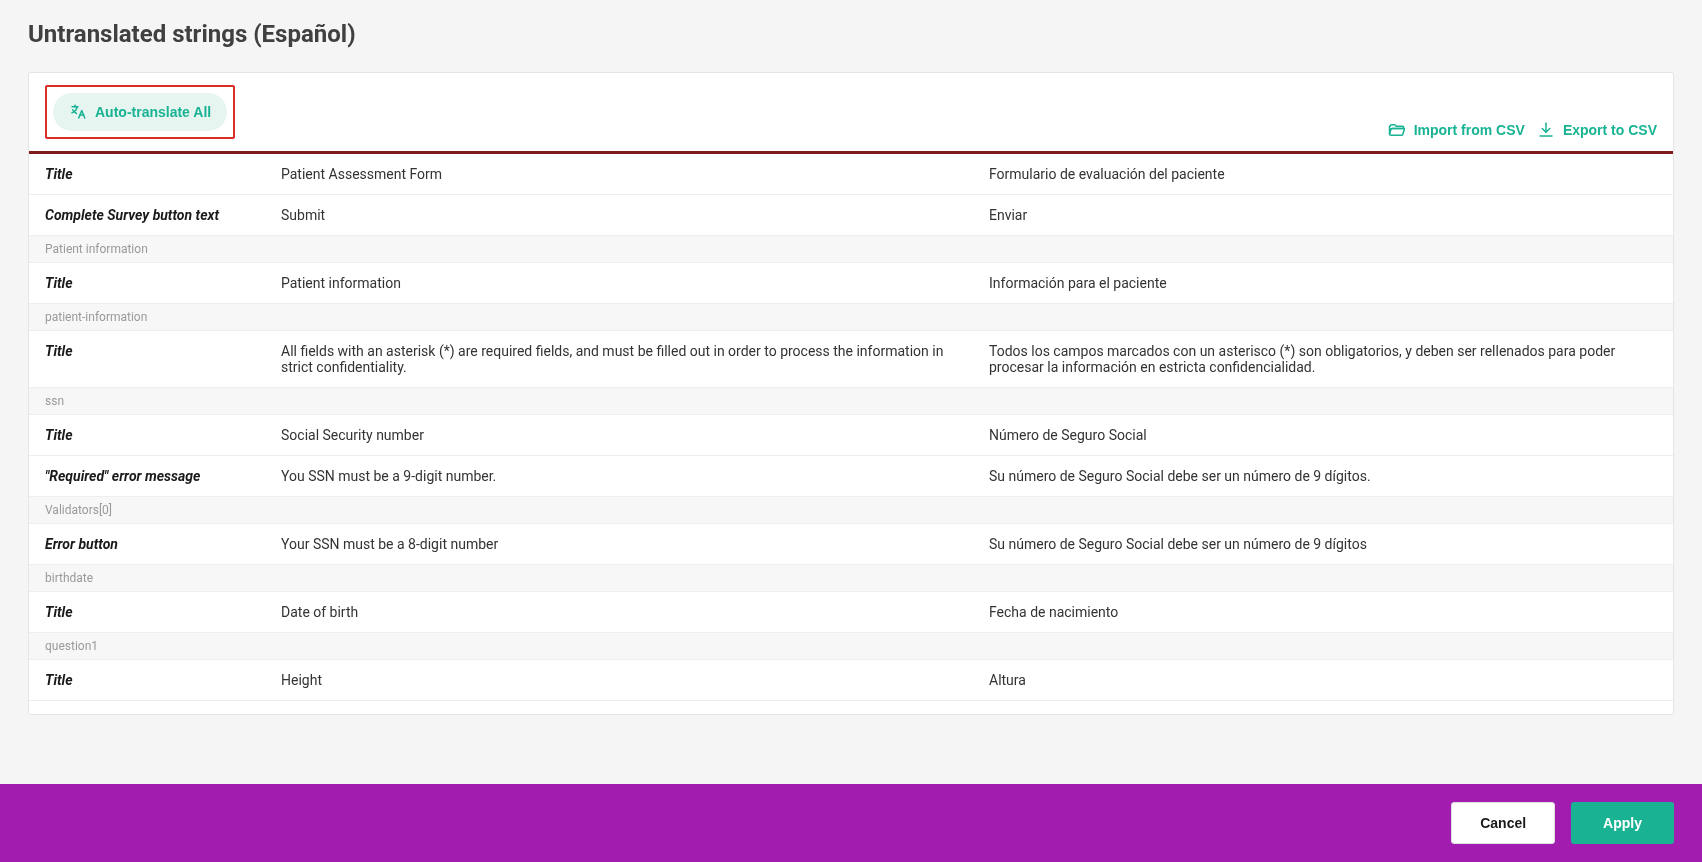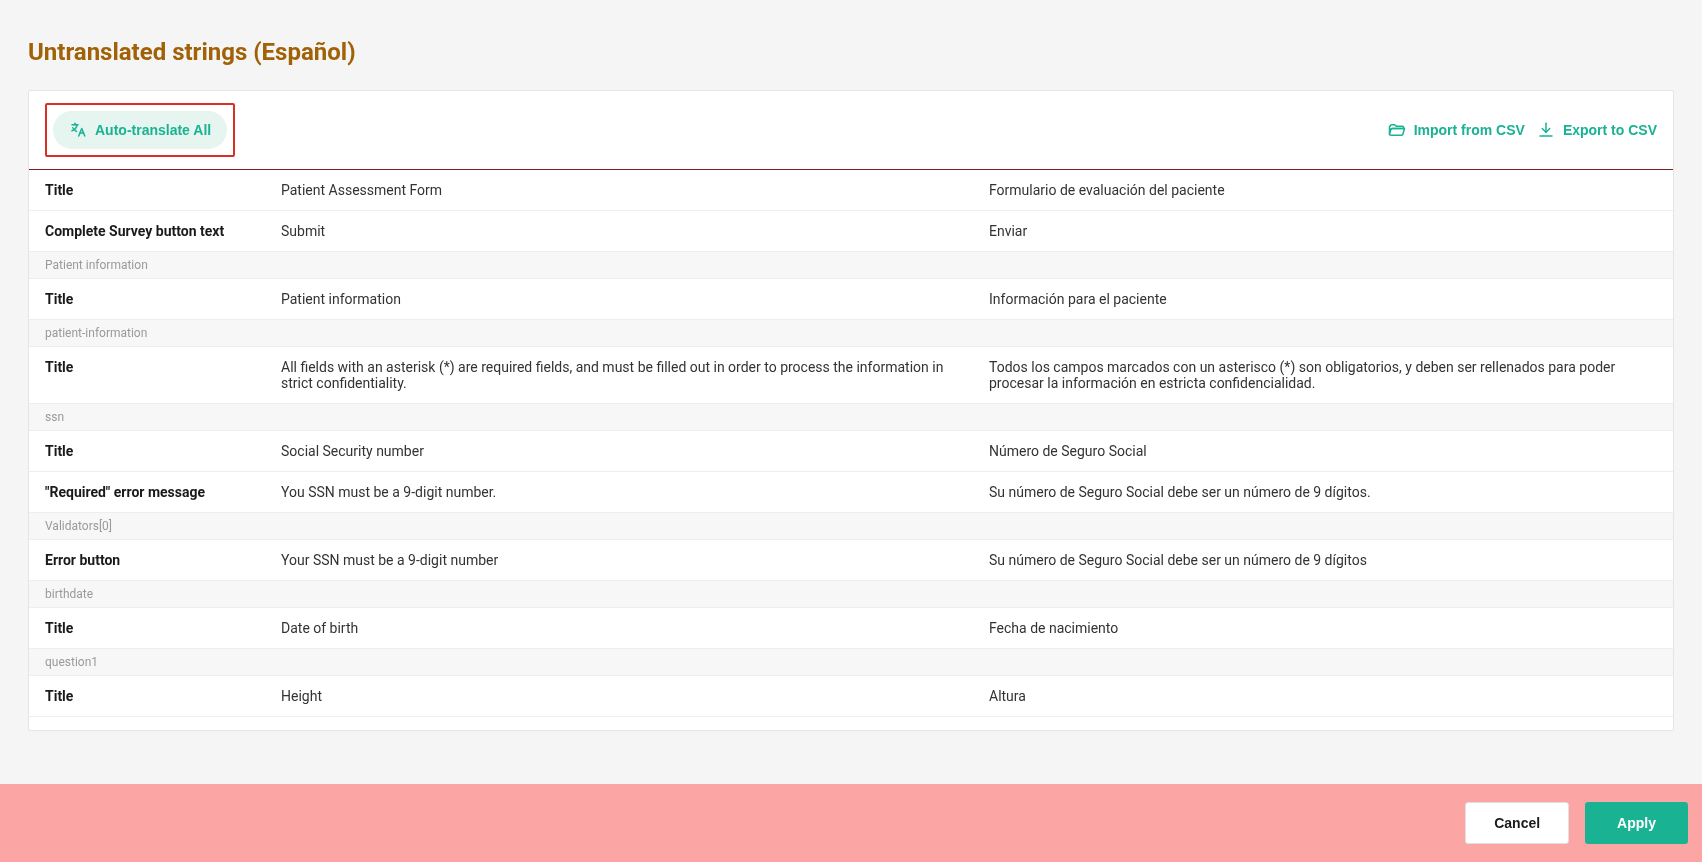--- a/index.html
+++ b/index.html
@@ -7,35 +7,34 @@
   body {
     font-family: -apple-system, BlinkMacSystemFont, "Segoe UI", Roboto, "Helvetica Neue", Arial, sans-serif;
     background: #f5f5f5;
     color: #1a1a1a;
     font-size: 14px;
     padding: 20px 28px 90px 28px;
   }
   h1.page-title {
     font-size: 24px;
     font-weight: 700;
-    color: #a16207;
+    color: #404040;
     margin-bottom: 24px;
-    margin-top: 18px;
   }
   .panel {
     background: #fff;
     border: 1px solid #e5e5e5;
     border-radius: 2px;
     overflow: hidden;
   }
   .toolbar {
     display: flex;
-    align-items: center;
+    align-items: flex-end;
     padding: 12px 16px;
-    border-bottom: 1px solid #7f1d1d;
+    border-bottom: 3px solid #7f1d1d;
   }
   .btn-auto {
     display: inline-flex;
     align-items: center;
     gap: 8px;
     background: #e6f5f0;
     color: #19b394;
     font-weight: 700;
     font-size: 14px;
     padding: 10px 16px;
@@ -72,20 +71,21 @@
     align-items: flex-start;
     padding: 12px 16px;
     border-bottom: 1px solid #eee;
     gap: 16px;
   }
   .row .col-key {
     width: 220px;
     flex-shrink: 0;
     font-weight: 700;
     color: #1a1a1a;
+    font-style: italic;
   }
   .row .col-src {
     flex: 1;
     color: #333;
     padding-right: 24px;
   }
   .row .col-trg {
     flex: 1;
     color: #333;
   }
@@ -97,22 +97,22 @@
     border-bottom: 1px solid #eee;
   }
   .footer {
     position: fixed;
     bottom: 0;
     left: 0;
     right: 0;
     display: flex;
     justify-content: flex-end;
     gap: 16px;
-    padding: 18px 14px;
-    background: #fca5a5;
+    padding: 18px 28px;
+    background: #a21caf;
   }
   .btn-cancel {
     background: #fff;
     border: 1px solid #e0e0e0;
     color: #1a1a1a;
     font-weight: 700;
     font-size: 14px;
     padding: 12px 28px;
     border-radius: 3px;
     cursor: pointer;
@@ -201,21 +201,21 @@
         <div class="col-trg">Número de Seguro Social</div>
       </div>
       <div class="row">
         <div class="col-key">"Required" error message</div>
         <div class="col-src">You SSN must be a 9-digit number.</div>
         <div class="col-trg">Su número de Seguro Social debe ser un número de 9 dígitos.</div>
       </div>
       <div class="group-header">Validators[0]</div>
       <div class="row">
         <div class="col-key">Error button</div>
-        <div class="col-src">Your SSN must be a 9-digit number</div>
+        <div class="col-src">Your SSN must be a 8-digit number</div>
         <div class="col-trg">Su número de Seguro Social debe ser un número de 9 dígitos</div>
       </div>
       <div class="group-header">birthdate</div>
       <div class="row">
         <div class="col-key">Title</div>
         <div class="col-src">Date of birth</div>
         <div class="col-trg">Fecha de nacimiento</div>
       </div>
       <div class="group-header">question1</div>
       <div class="row">

